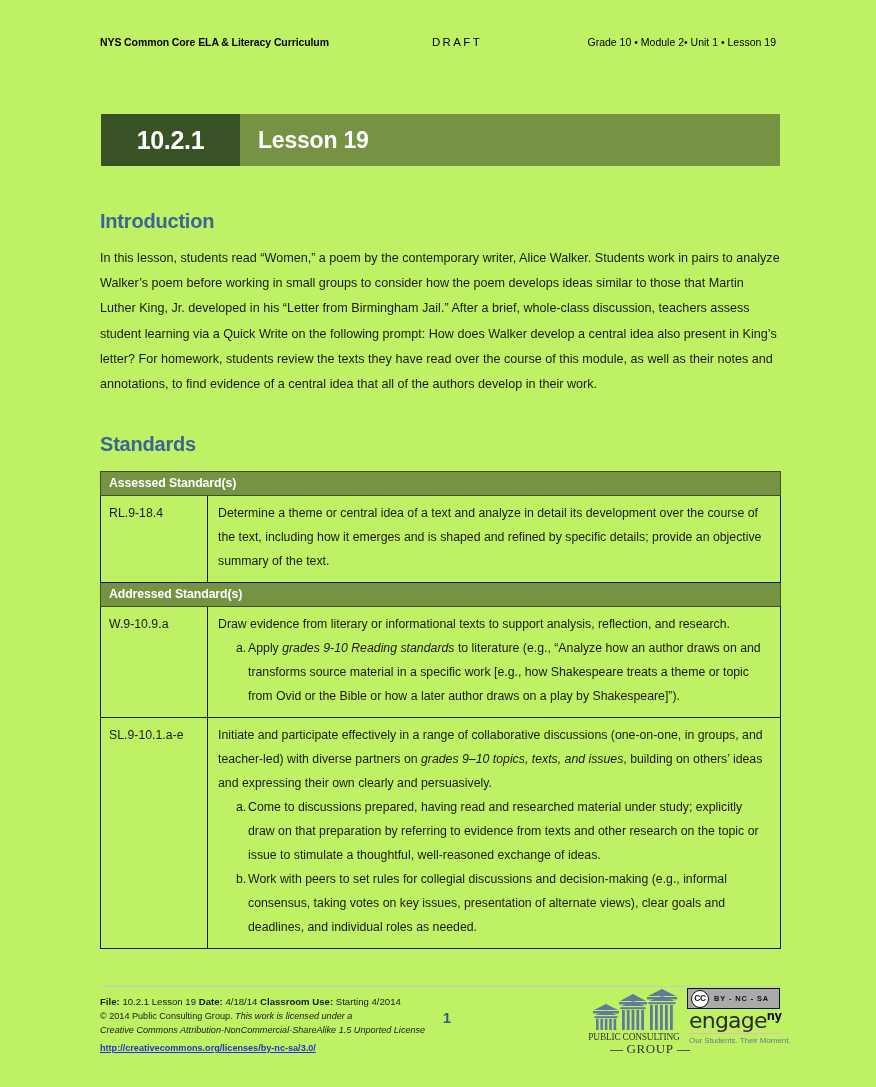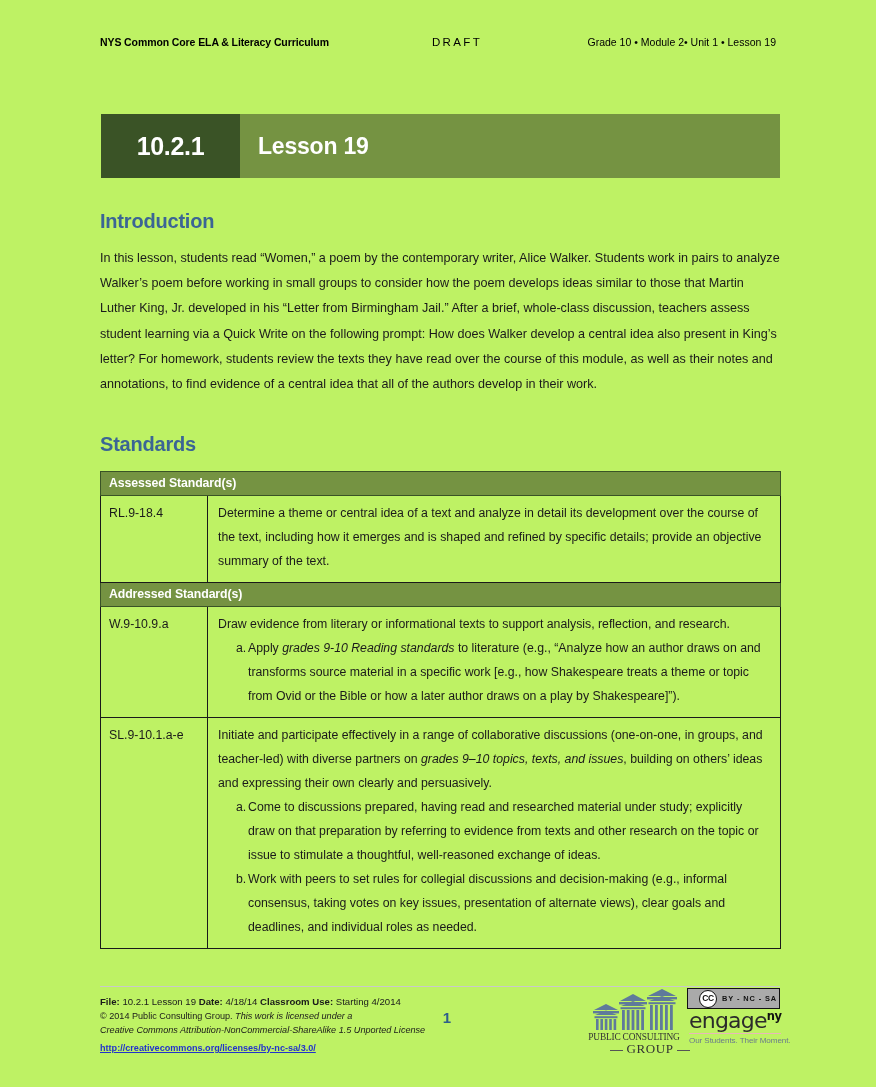--- a/index.html
+++ b/index.html
@@ -51,21 +51,21 @@
     white-space: nowrap;
     margin-left: auto;
   }
 
   
   .banner {
     position: absolute;
     left: 101px;
     top: 114px;
     width: 679px;
-    height: 64px;
+    height: 52px;
     display: flex;
     text-align: right;
   }
   .banner-code {
     width: 139px;
     background: #3A5326;
     display: flex;
     align-items: center;
     justify-content: center;
     box-sizing: border-box;
@@ -258,21 +258,21 @@
     display: flex;
     align-items: center;
     overflow: hidden;
   }
   .cc-circle {
     width: 16px;
     height: 16px;
     border-radius: 50%;
     background: #ffffff;
     border: 1.5px solid #111111;
-    margin-left: 11px;
+    margin-left: 3px;
     display: flex;
     align-items: center;
     justify-content: center;
     flex: 0 0 auto;
   }
   .cc-circle span {
     font-size: 8.5px;
     font-weight: bold;
     color: #111111;
     letter-spacing: -0.5px;

